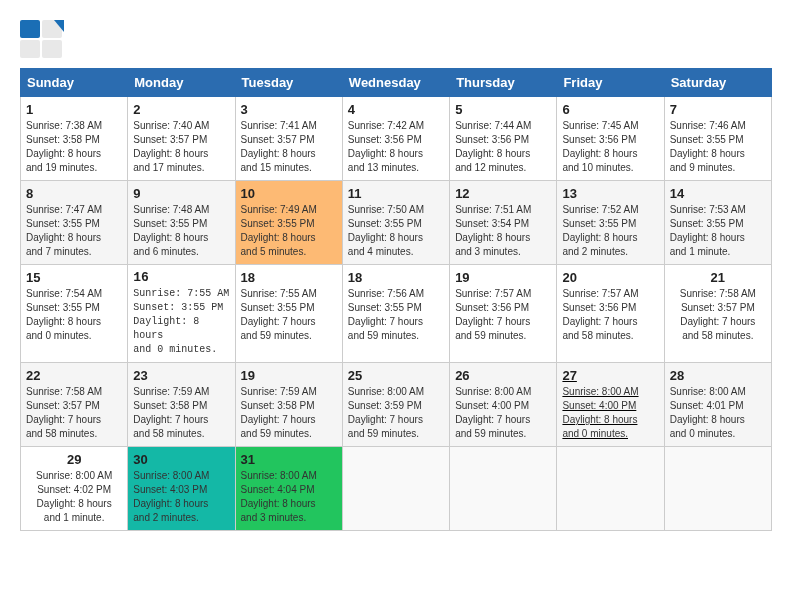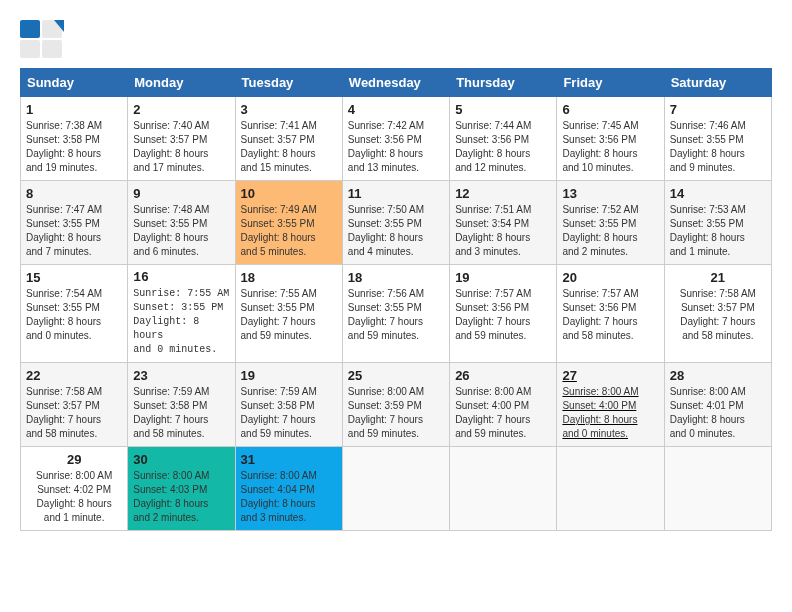--- a/index.html
+++ b/index.html
@@ -236,21 +236,21 @@
       </tr>
       <tr>
         <td style="background: rgb(255, 255, 255); text-align: center;">
           <span class="day-number">29</span>
           <div class="day-info">Sunrise: 8:00 AM<br>Sunset: 4:02 PM<br>Daylight: 8 hours<br>and 1 minute.</div>
         </td>
         <td style="background: #14b8a6;">
           <span class="day-number">30</span>
           <div class="day-info">Sunrise: 8:00 AM<br>Sunset: 4:03 PM<br>Daylight: 8 hours<br>and 2 minutes.</div>
         </td>
-        <td style="background: #0ea5e9;">
+        <td style="background: #22c55e;">
           <span class="day-number">31</span>
           <div class="day-info">Sunrise: 8:00 AM<br>Sunset: 4:04 PM<br>Daylight: 8 hours<br>and 3 minutes.</div>
         </td>
         <td class="empty-cell"></td>
         <td class="empty-cell"></td>
         <td class="empty-cell"></td>
         <td class="empty-cell"></td>
       </tr>
     </tbody>
 </table>

